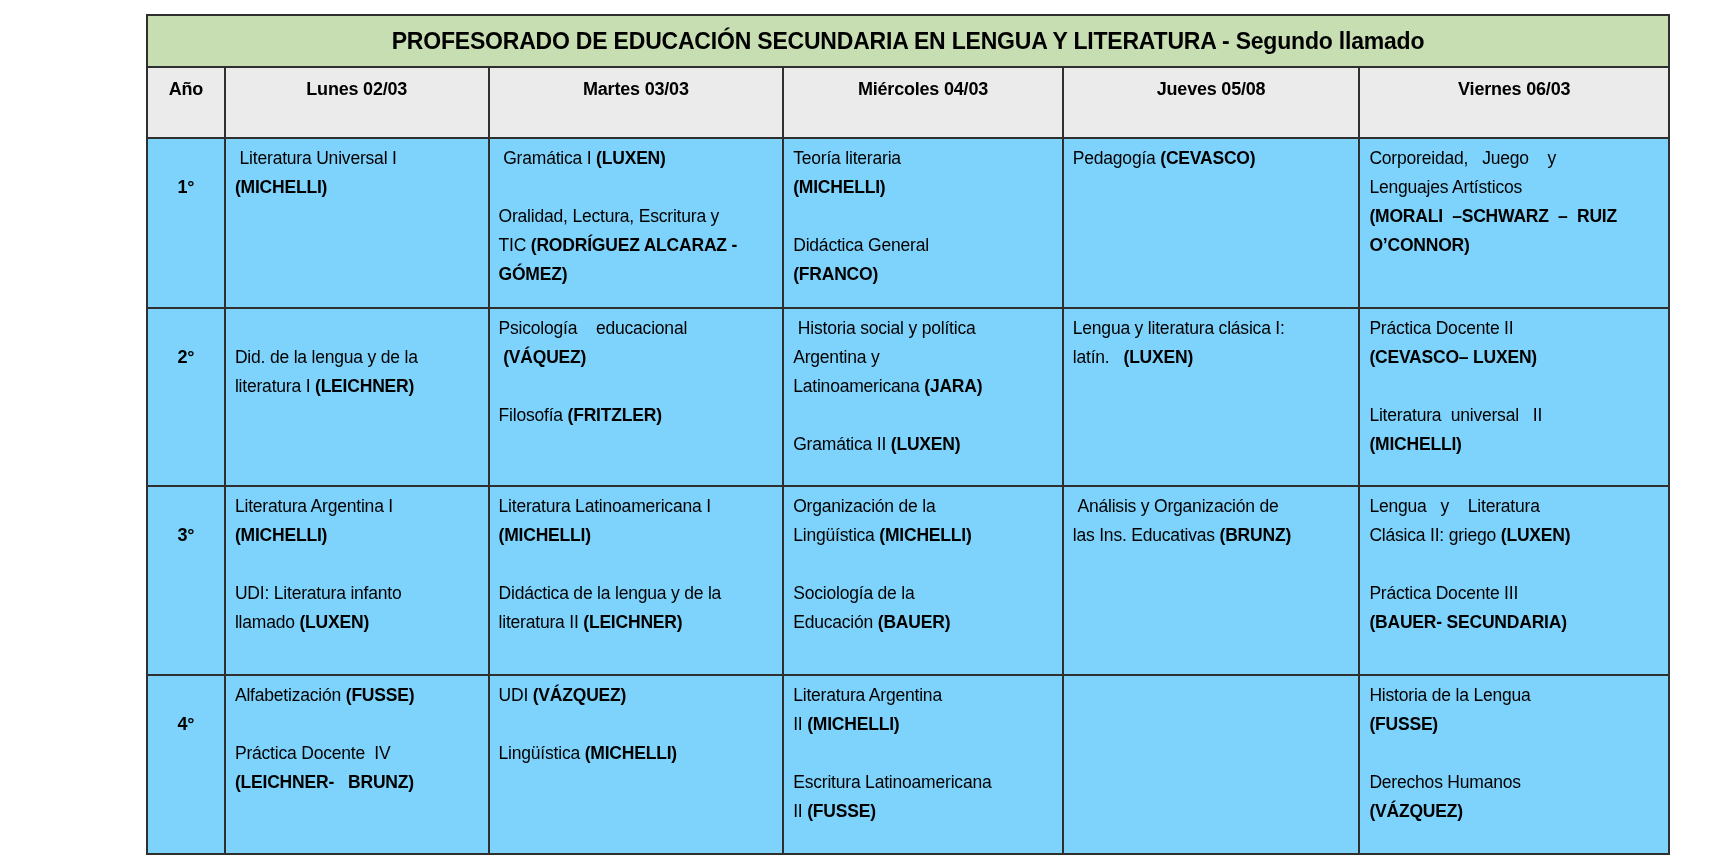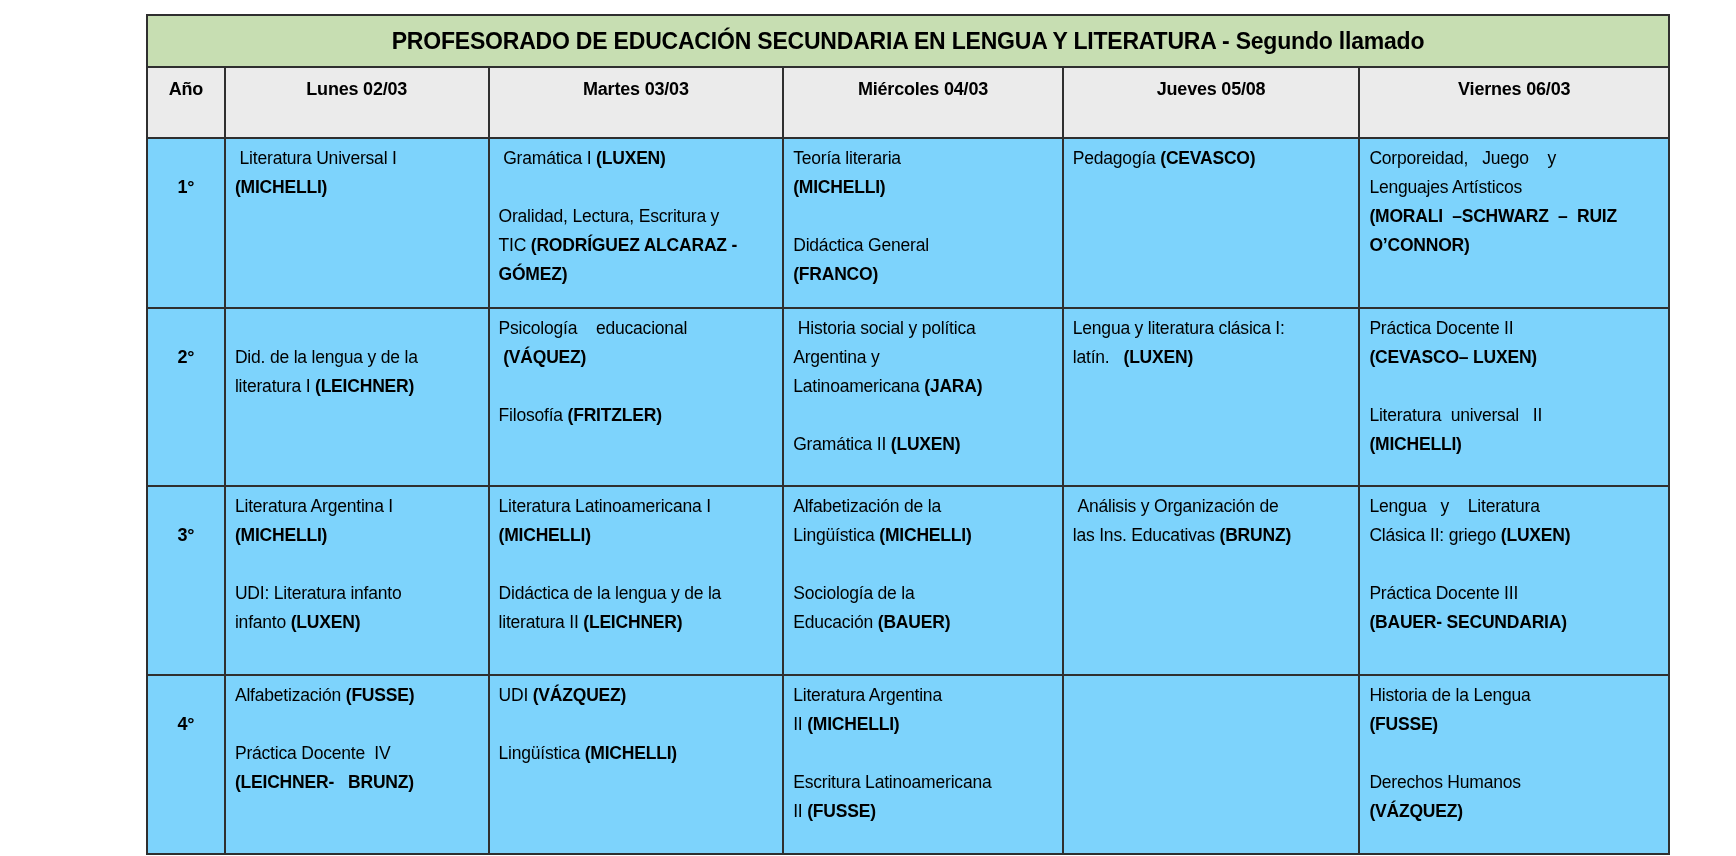--- a/index.html
+++ b/index.html
@@ -136,31 +136,31 @@
             <div class="line"><span class="b">(MICHELLI)</span></div>
           </td>
         </tr>
         <tr>
           <td class="year-cell">3°</td>
           <td class="cell">
             <div class="line"><span>Literatura Argentina I</span></div>
             <div class="line"><span class="b">(MICHELLI)</span></div>
             <div class="line"></div>
             <div class="line"><span>UDI: Literatura infanto</span></div>
-            <div class="line"><span>infanto </span><span class="b">(LUXEN)</span></div>
+            <div class="line"><span>llamado </span><span class="b">(LUXEN)</span></div>
           </td>
           <td class="cell">
             <div class="line"><span>Literatura Latinoamericana I</span></div>
             <div class="line"><span class="b">(MICHELLI)</span></div>
             <div class="line"></div>
             <div class="line"><span>Didáctica de la lengua y de la</span></div>
             <div class="line"><span>literatura II </span><span class="b">(LEICHNER)</span></div>
           </td>
           <td class="cell">
-            <div class="line"><span>Alfabetización de la</span></div>
+            <div class="line"><span>Organización de la</span></div>
             <div class="line"><span>Lingüística </span><span class="b">(MICHELLI)</span></div>
             <div class="line"></div>
             <div class="line"><span>Sociología de la</span></div>
             <div class="line"><span>Educación </span><span class="b">(BAUER)</span></div>
           </td>
           <td class="cell">
             <div class="line"><span>&nbsp;Análisis y Organización de</span></div>
             <div class="line"><span>las Ins. Educativas </span><span class="b">(BRUNZ)</span></div>
           </td>
           <td class="cell">

